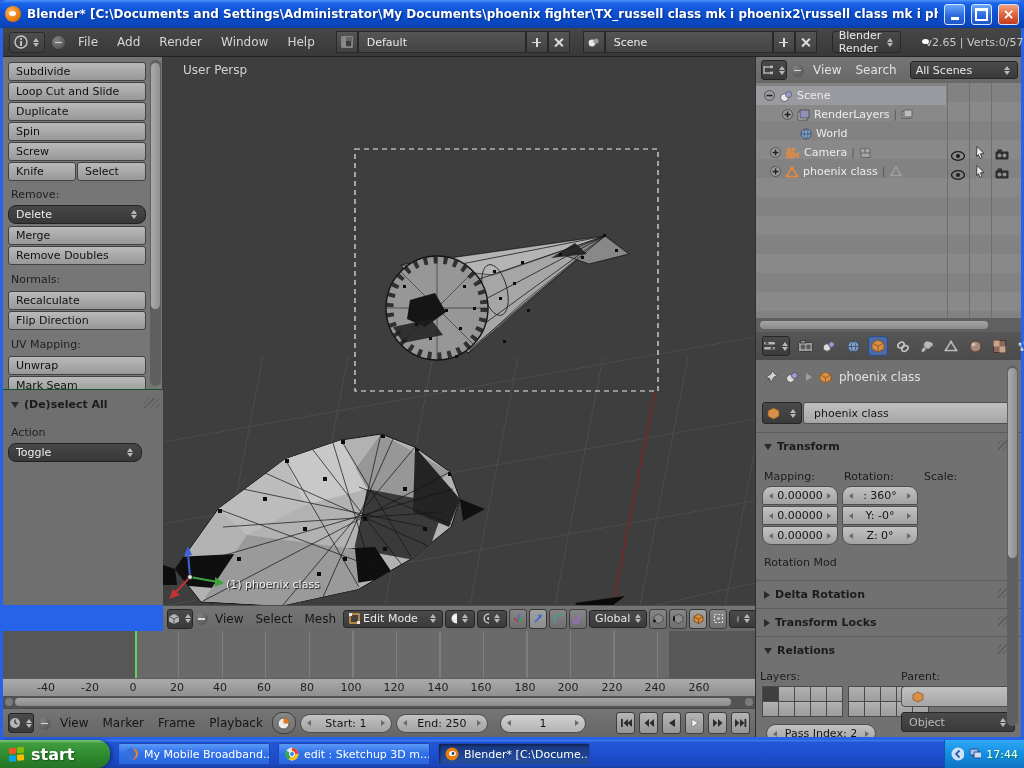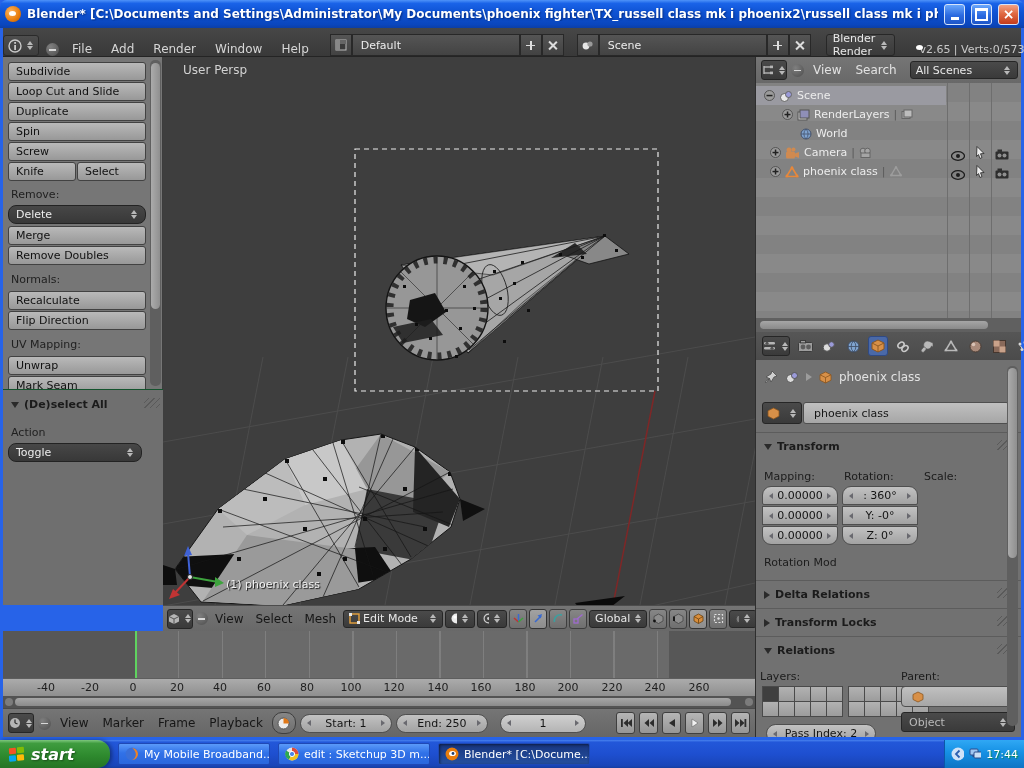--- a/index.html
+++ b/index.html
@@ -17,21 +17,21 @@
   .tb-min,.tb-res{background:linear-gradient(#6aa7fb,#2b6ae0 55%,#1e56c8)}
   .tb-close{background:linear-gradient(#f2a285,#e06a43 45%,#c43c1c)}
   .g-min{width:8px;height:3px;background:#fff;margin-top:9px}
   .g-res{width:9px;height:8px;border:2px solid #fff;border-top-width:3px}
   .g-close{color:#fff;font-weight:bold;font-size:14px;line-height:1}
   .blogo{width:16px;height:16px;border-radius:50%;background:radial-gradient(circle at 35% 35%,#ffb35c,#e87d0d 60%,#b35600);
     position:relative}
   .blogo::after{content:"";position:absolute;left:4px;top:5px;width:7px;height:5px;border-radius:50%;background:#fff}
   
   .infobar{left:3px;top:28px;width:1018px;height:29px;background:linear-gradient(#474747,#393939);
-    border-bottom:1px solid #242424;display:flex;align-items:flex-end;gap:7px;padding:0 0}
+    border-bottom:1px solid #242424;display:flex;align-items:center;gap:7px;padding:0 6px}
   .menu-l{color:#d6d6d6;font-size:12px;padding:0 6px}
   .ebtn{height:19px;background:linear-gradient(#4e4e4e,#3d3d3d);border:1px solid #2a2a2a;border-radius:3px;
     display:flex;align-items:center;gap:3px;padding:0 4px}
   .minus-ico{width:13px;height:13px;border-radius:50%;background:radial-gradient(circle at 35% 30%,#808080,#4c4c4c);
     position:relative;flex:none}
   .minus-ico::after{content:"";position:absolute;left:3px;top:6px;width:7px;height:1.5px;background:#d8d8d8}
   .fbox{background:linear-gradient(#555,#434343);border:1px solid #282828;color:#ececec;font-size:11px;
     height:20px;display:flex;align-items:center;padding:0 8px}
   .sqbtn{width:20px;height:20px;background:linear-gradient(#555,#424242);border:1px solid #282828;
     display:flex;align-items:center;justify-content:center;position:relative}
@@ -133,21 +133,21 @@
   .lcell.on{background:#3f3f3f}
   .vtrack2{position:absolute;right:3px;top:6px;width:11px;height:360px;background:#5f5f5f;border-radius:5px}
   .vthumb2{position:absolute;left:1px;top:2px;width:9px;height:190px;background:linear-gradient(90deg,#ababab,#8f8f8f);border-radius:5px}
   
   .taskbar{left:0;top:740px;width:1024px;height:28px;
     background:linear-gradient(180deg,#4882ef 0%,#2257d9 8%,#1e4fd0 50%,#1945b8 92%,#163d9e 100%)}
   .startbtn{position:absolute;left:0;top:0;height:28px;width:110px;border-radius:0 13px 13px 0;
     background:linear-gradient(180deg,#7ec77e 0%,#3f9c3f 12%,#2e8a2e 55%,#257425 100%);
     display:flex;align-items:center;gap:6px;padding:0 12px 0 8px;box-sizing:border-box;
     box-shadow:2px 0 4px rgba(0,0,0,.4)}
-  .startbtn span{color:#fff;font-size:16px;font-weight:bold;font-style:italic;text-shadow:1px 1px 2px #1c4f1c}
+  .startbtn span{color:#fff;font-size:16px;font-weight:bold;text-shadow:1px 1px 2px #1c4f1c}
   .task{position:absolute;top:3px;height:22px;width:152px;border-radius:2px;border:1px solid #1f49b5;
     background:linear-gradient(#5b9af9,#3071e8 45%,#2a67dd);color:#fff;font-size:11px;
     display:flex;align-items:center;gap:5px;padding:0 6px;box-sizing:border-box;white-space:nowrap;overflow:hidden}
   .task.active{background:linear-gradient(#18367f,#26509f);box-shadow:inset 1px 1px 3px rgba(0,0,0,.5)}
   .ticon{width:14px;height:14px;border-radius:50%;flex:none}
   .tray{position:absolute;right:0;top:0;height:28px;width:80px;border-left:1px solid #0c57a8;
     background:linear-gradient(180deg,#30a8f4 0%,#1590e4 45%,#0e74c4 100%);
     display:flex;align-items:center;gap:5px;padding:0 6px;box-sizing:border-box}
   .clock{color:#fff;font-size:11px;text-shadow:1px 1px 1px #085}
 </style>
@@ -959,21 +959,21 @@
           <span>Y: -0°</span>
         </div>
       <div class="pill">
           <span>Z: 0°</span>
         </div>
     </div>
     <div class="plabel" style="left:8px;top:196px">Rotation Mod</div>
     <div class="sep" style="top:220px"></div>
     <div class="ptitle" style="position:absolute;left:8px;top:228px">
       <span class="tri-rt"></span>
-      <span>Delta Relations</span>
+      <span>Delta Rotation</span>
     </div>
     <div class="hatch" style="top:228px;right:8px"></div>
     <div class="sep" style="top:248px"></div>
     <div class="ptitle" style="position:absolute;left:8px;top:256px">
       <span class="tri-rt"></span>
       <span>Transform Locks</span>
     </div>
     <div class="hatch" style="top:256px;right:8px"></div>
     <div class="sep" style="top:276px"></div>
     <div class="ptitle" style="position:absolute;left:8px;top:284px">

